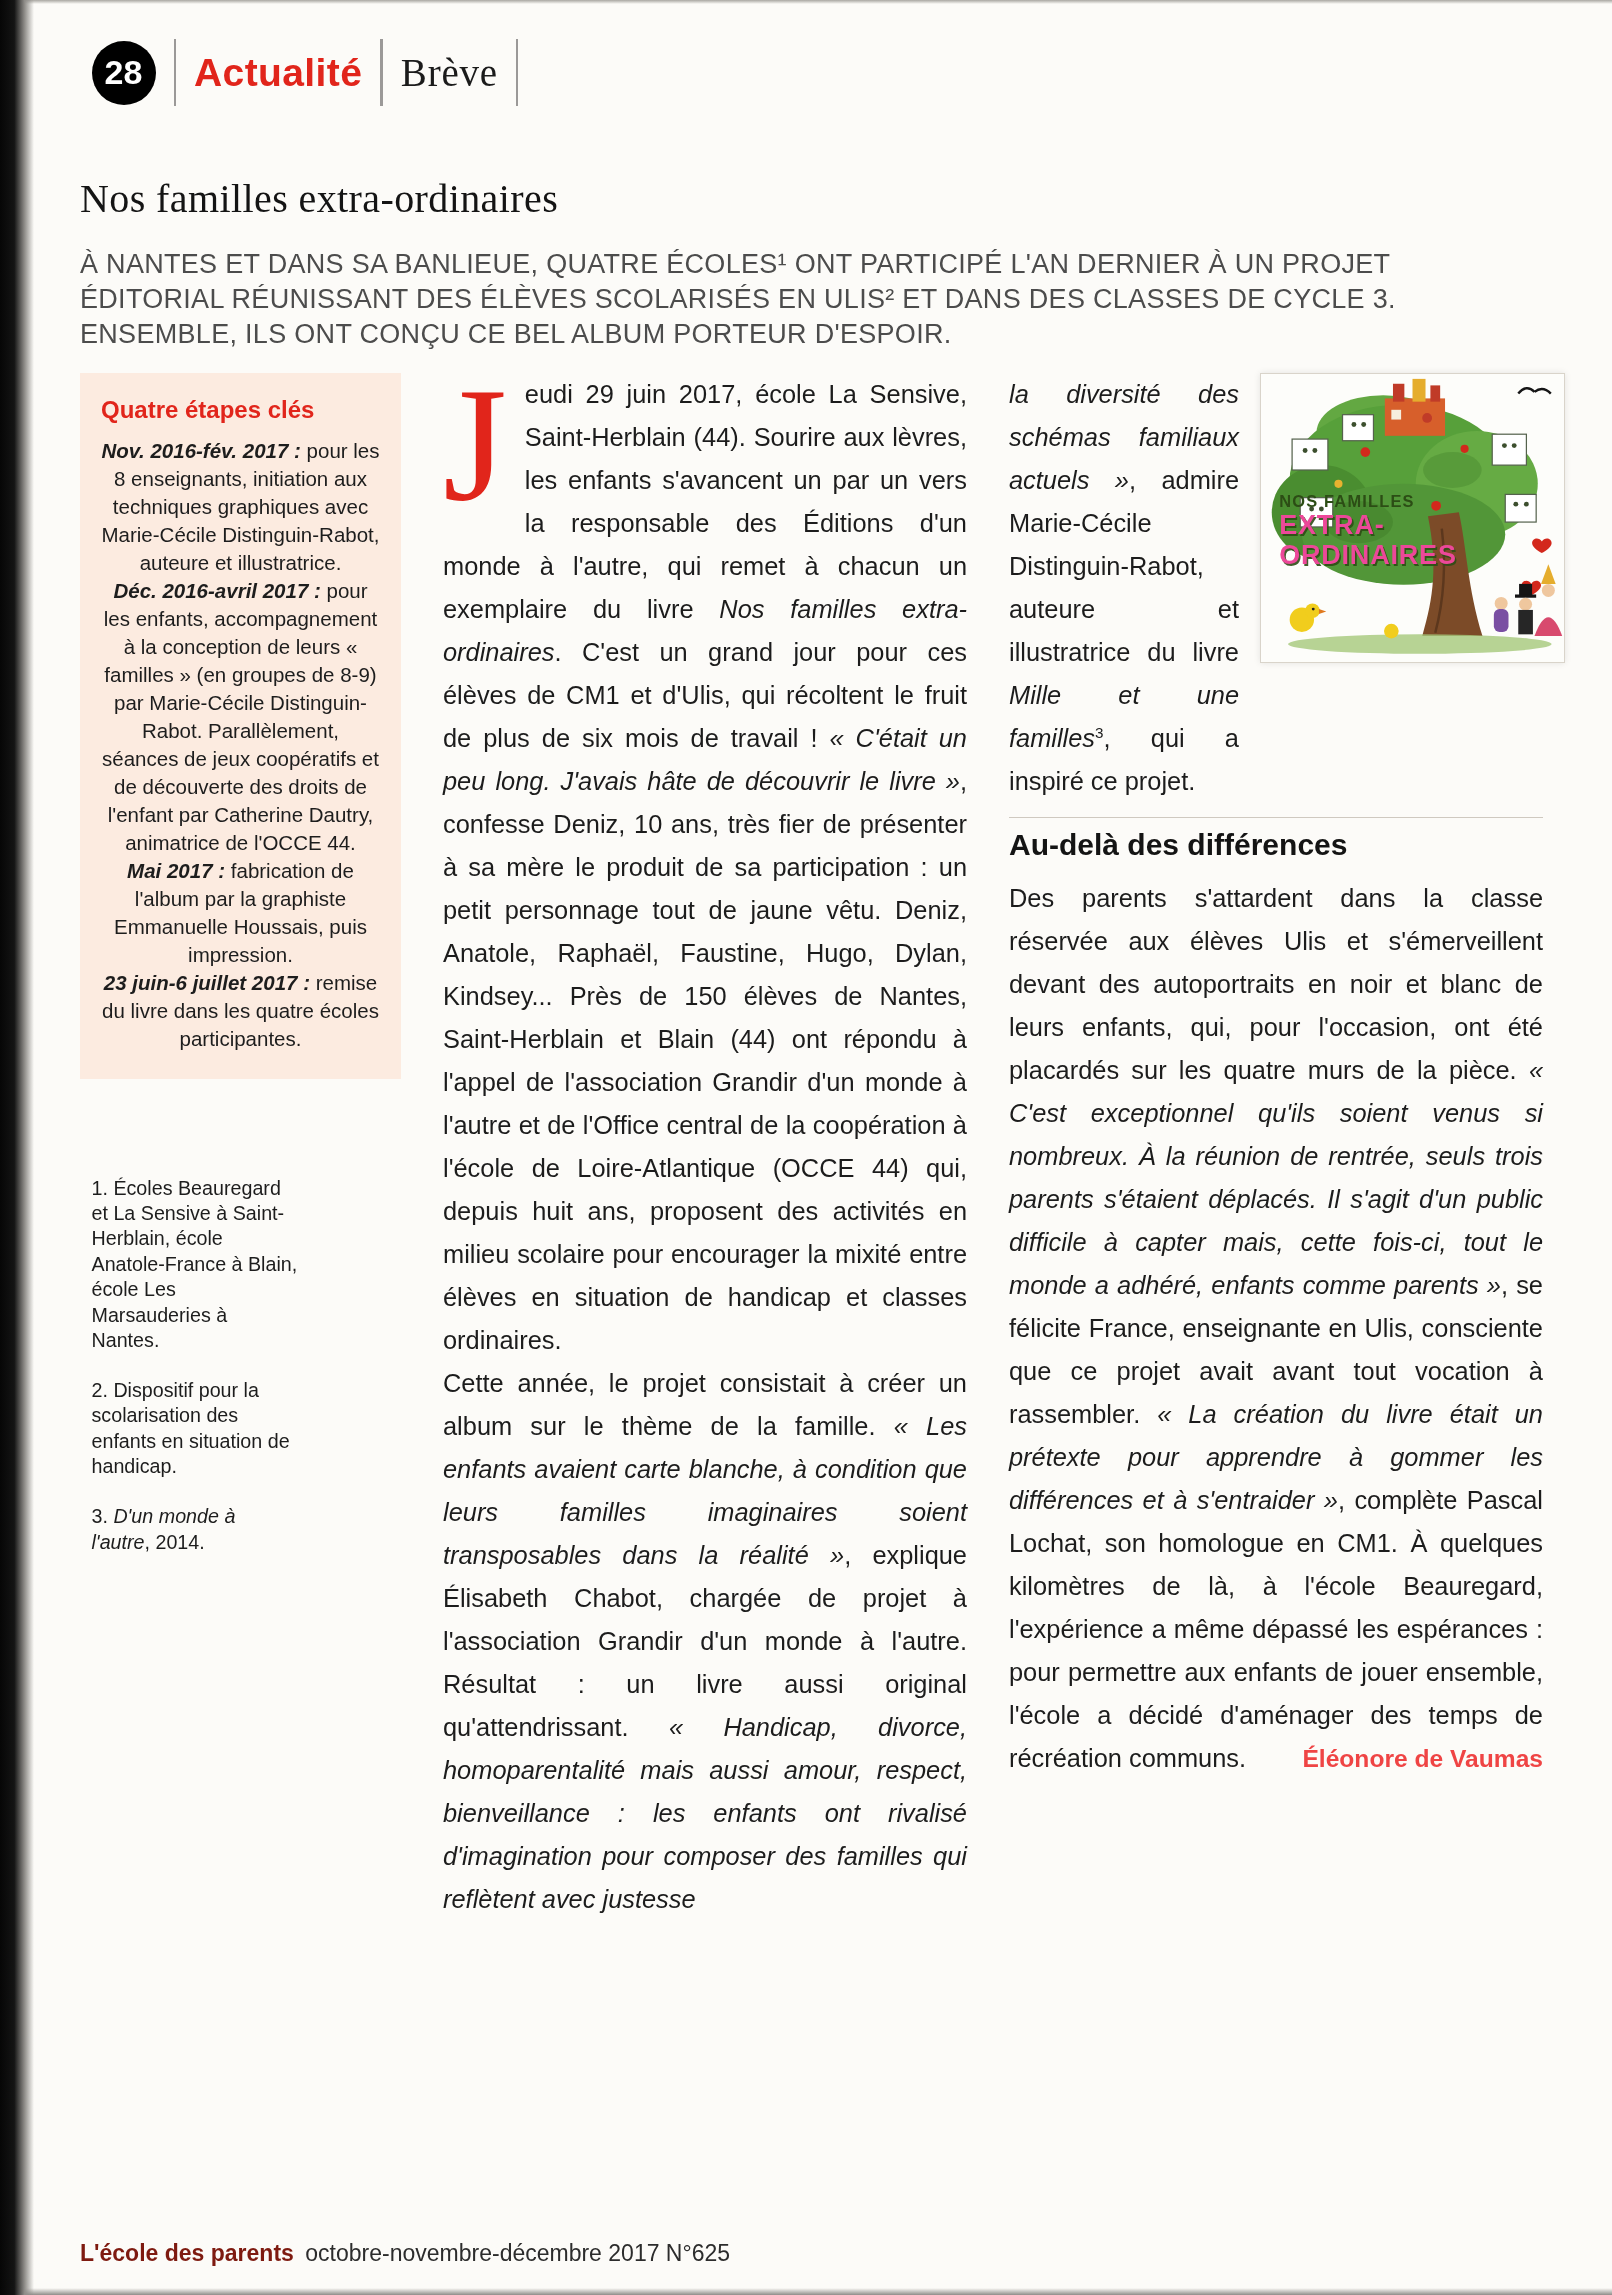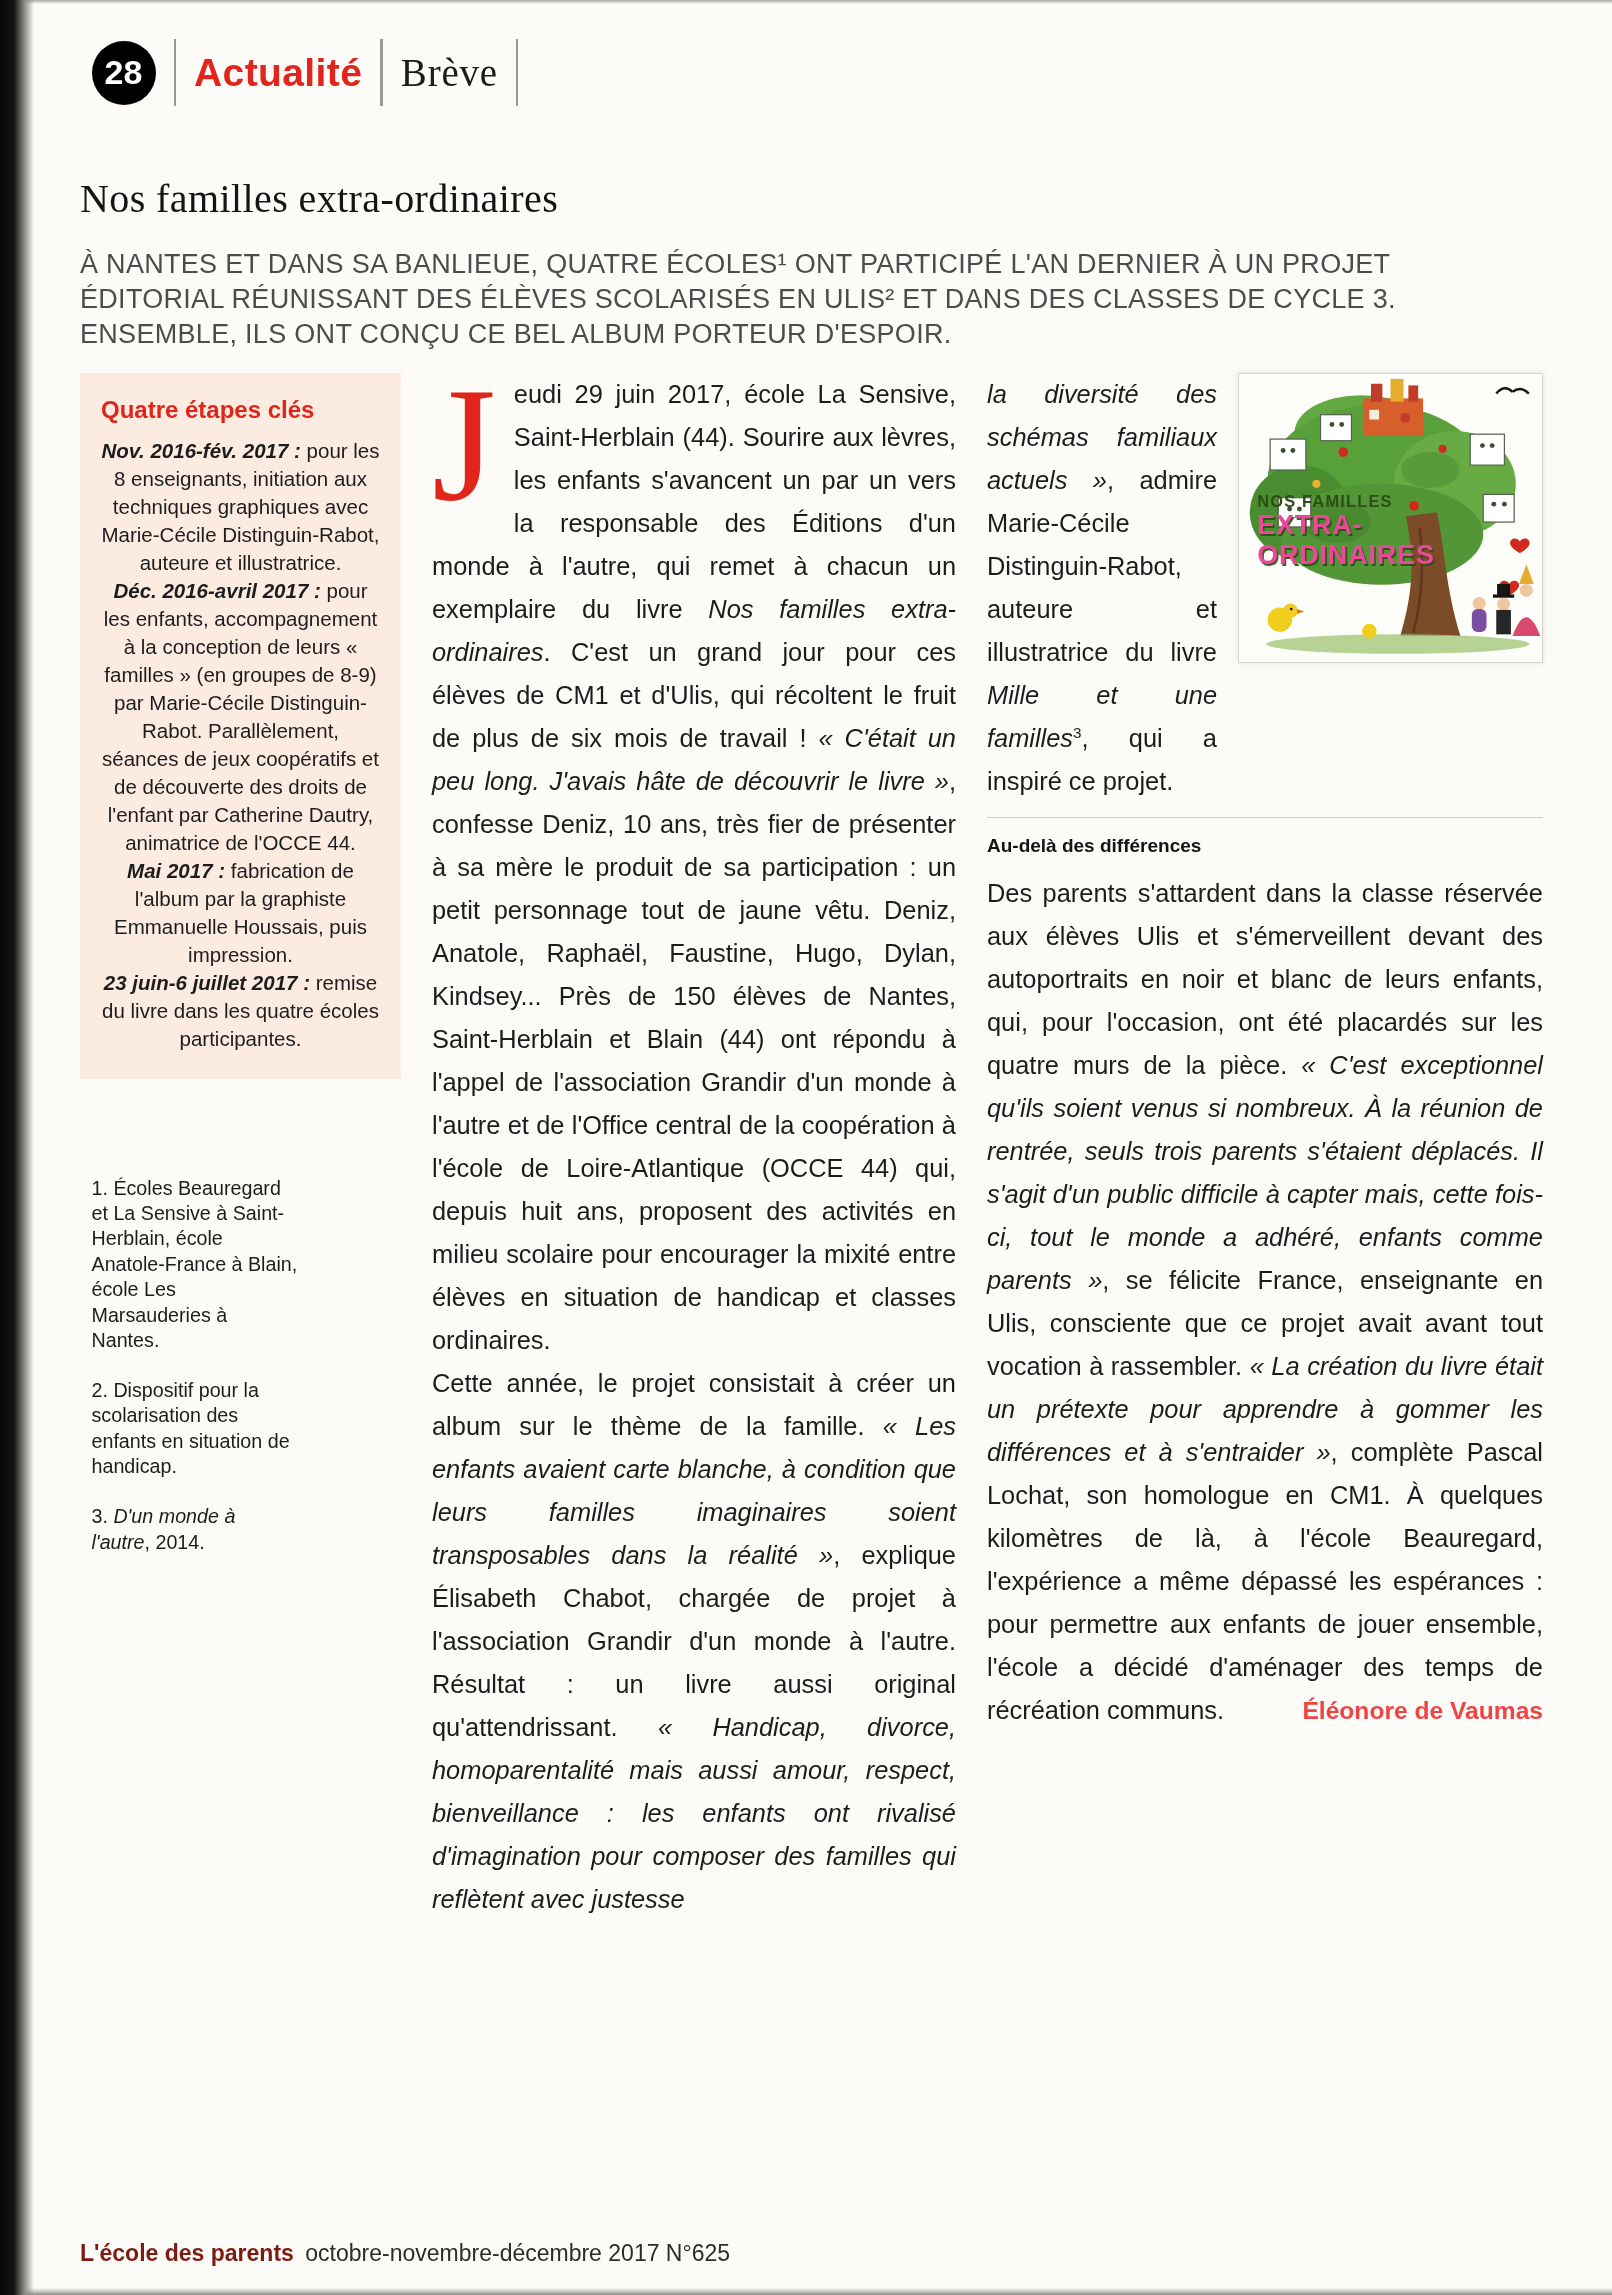--- a/index.html
+++ b/index.html
@@ -22,21 +22,21 @@
   .section{font-size:39px;font-weight:bold;color:#e1251b;letter-spacing:0.4px}
   .subsection{font-family:"Liberation Serif",serif;font-size:39px;color:#1b1b1b;letter-spacing:0.8px}
 
   
   .headline{margin-top:69px}
   .kicker{font-family:"Liberation Serif",serif;font-size:40px;font-weight:400;color:#141414;letter-spacing:0.4px}
   .title{font-size:48px;font-weight:bold;color:#101010;margin-top:8.2px;letter-spacing:0.2px}
   .standfirst{margin-top:24.6px;width:1397px;font-size:27px;line-height:35px;color:#4c4c4c;letter-spacing:0.3px}
 
   
-  .columns{display:flex;margin-top:21px;gap:31px}
+  .columns{display:flex;margin-top:21px;gap:42px}
   .col1{width:321px;flex:none}
   .col2{width:524px;flex:none}
   .col3{flex:1;min-width:0}
 
   
   .sidebar-box{background:#fcebe0;padding:23px 21px 26px}
   .sidebar-title{color:#e1251b;font-size:24px;font-weight:bold;margin-bottom:13px}
   .sidebar-item{font-size:20.5px;line-height:28px;color:#1d1d1d;text-align:center}
   .footnotes{margin-top:97px;width:207px;margin-left:11.5px}
   .footnote{font-size:19.7px;line-height:25.4px;margin-bottom:24.6px;color:#1d1d1d}
@@ -53,22 +53,22 @@
   .intro-row{display:flex;gap:21px;align-items:flex-start}
   .intro{width:230px;flex:none}
   .figure{position:relative;width:305px;height:290px;flex:none;background:#fff;
     border:0.8px solid #d9d4ca;box-shadow:0 0 6.6px rgba(0,0,0,.10)}
   .cover-art{position:absolute;inset:0;width:100%;height:100%}
   .cover-title{position:absolute;top:41%;left:6%;width:66%;text-align:left;line-height:1.12;z-index:2}
   .ct-top{font-size:16.4px;font-weight:bold;color:#2c4d15;letter-spacing:1.2px}
   .ct-big{font-size:27px;font-weight:bold;color:#ec4899;letter-spacing:0.8px;
     text-shadow:1.6px 1.6px 0 rgba(45,77,21,.9)}
 
-  .subhead{clear:both;border-top:1.6px solid #cfc9c0;padding-top:17px;margin-top:14.8px;
-    font-size:19px;font-weight:bold;color:#141414}
+  .subhead{clear:both;border-top:1.6px solid #cfc9c0;padding-top:10px;margin-top:14.8px;
+    font-size:30px;font-weight:bold;color:#141414}
   .col3 .after-subhead{margin-top:14.8px}
   .byline{float:right;font-weight:bold;font-style:normal;font-size:24.6px;color:#ef4444}
   .clear{clear:both}
 
   
   .footer{position:absolute;left:80px;bottom:28px;font-size:23px;z-index:7}
   .footer-brand{font-weight:bold;color:#7e1a10}
   .footer-issue{color:#2c2c2c;margin-left:11.5px}
 </style>
 </head>

